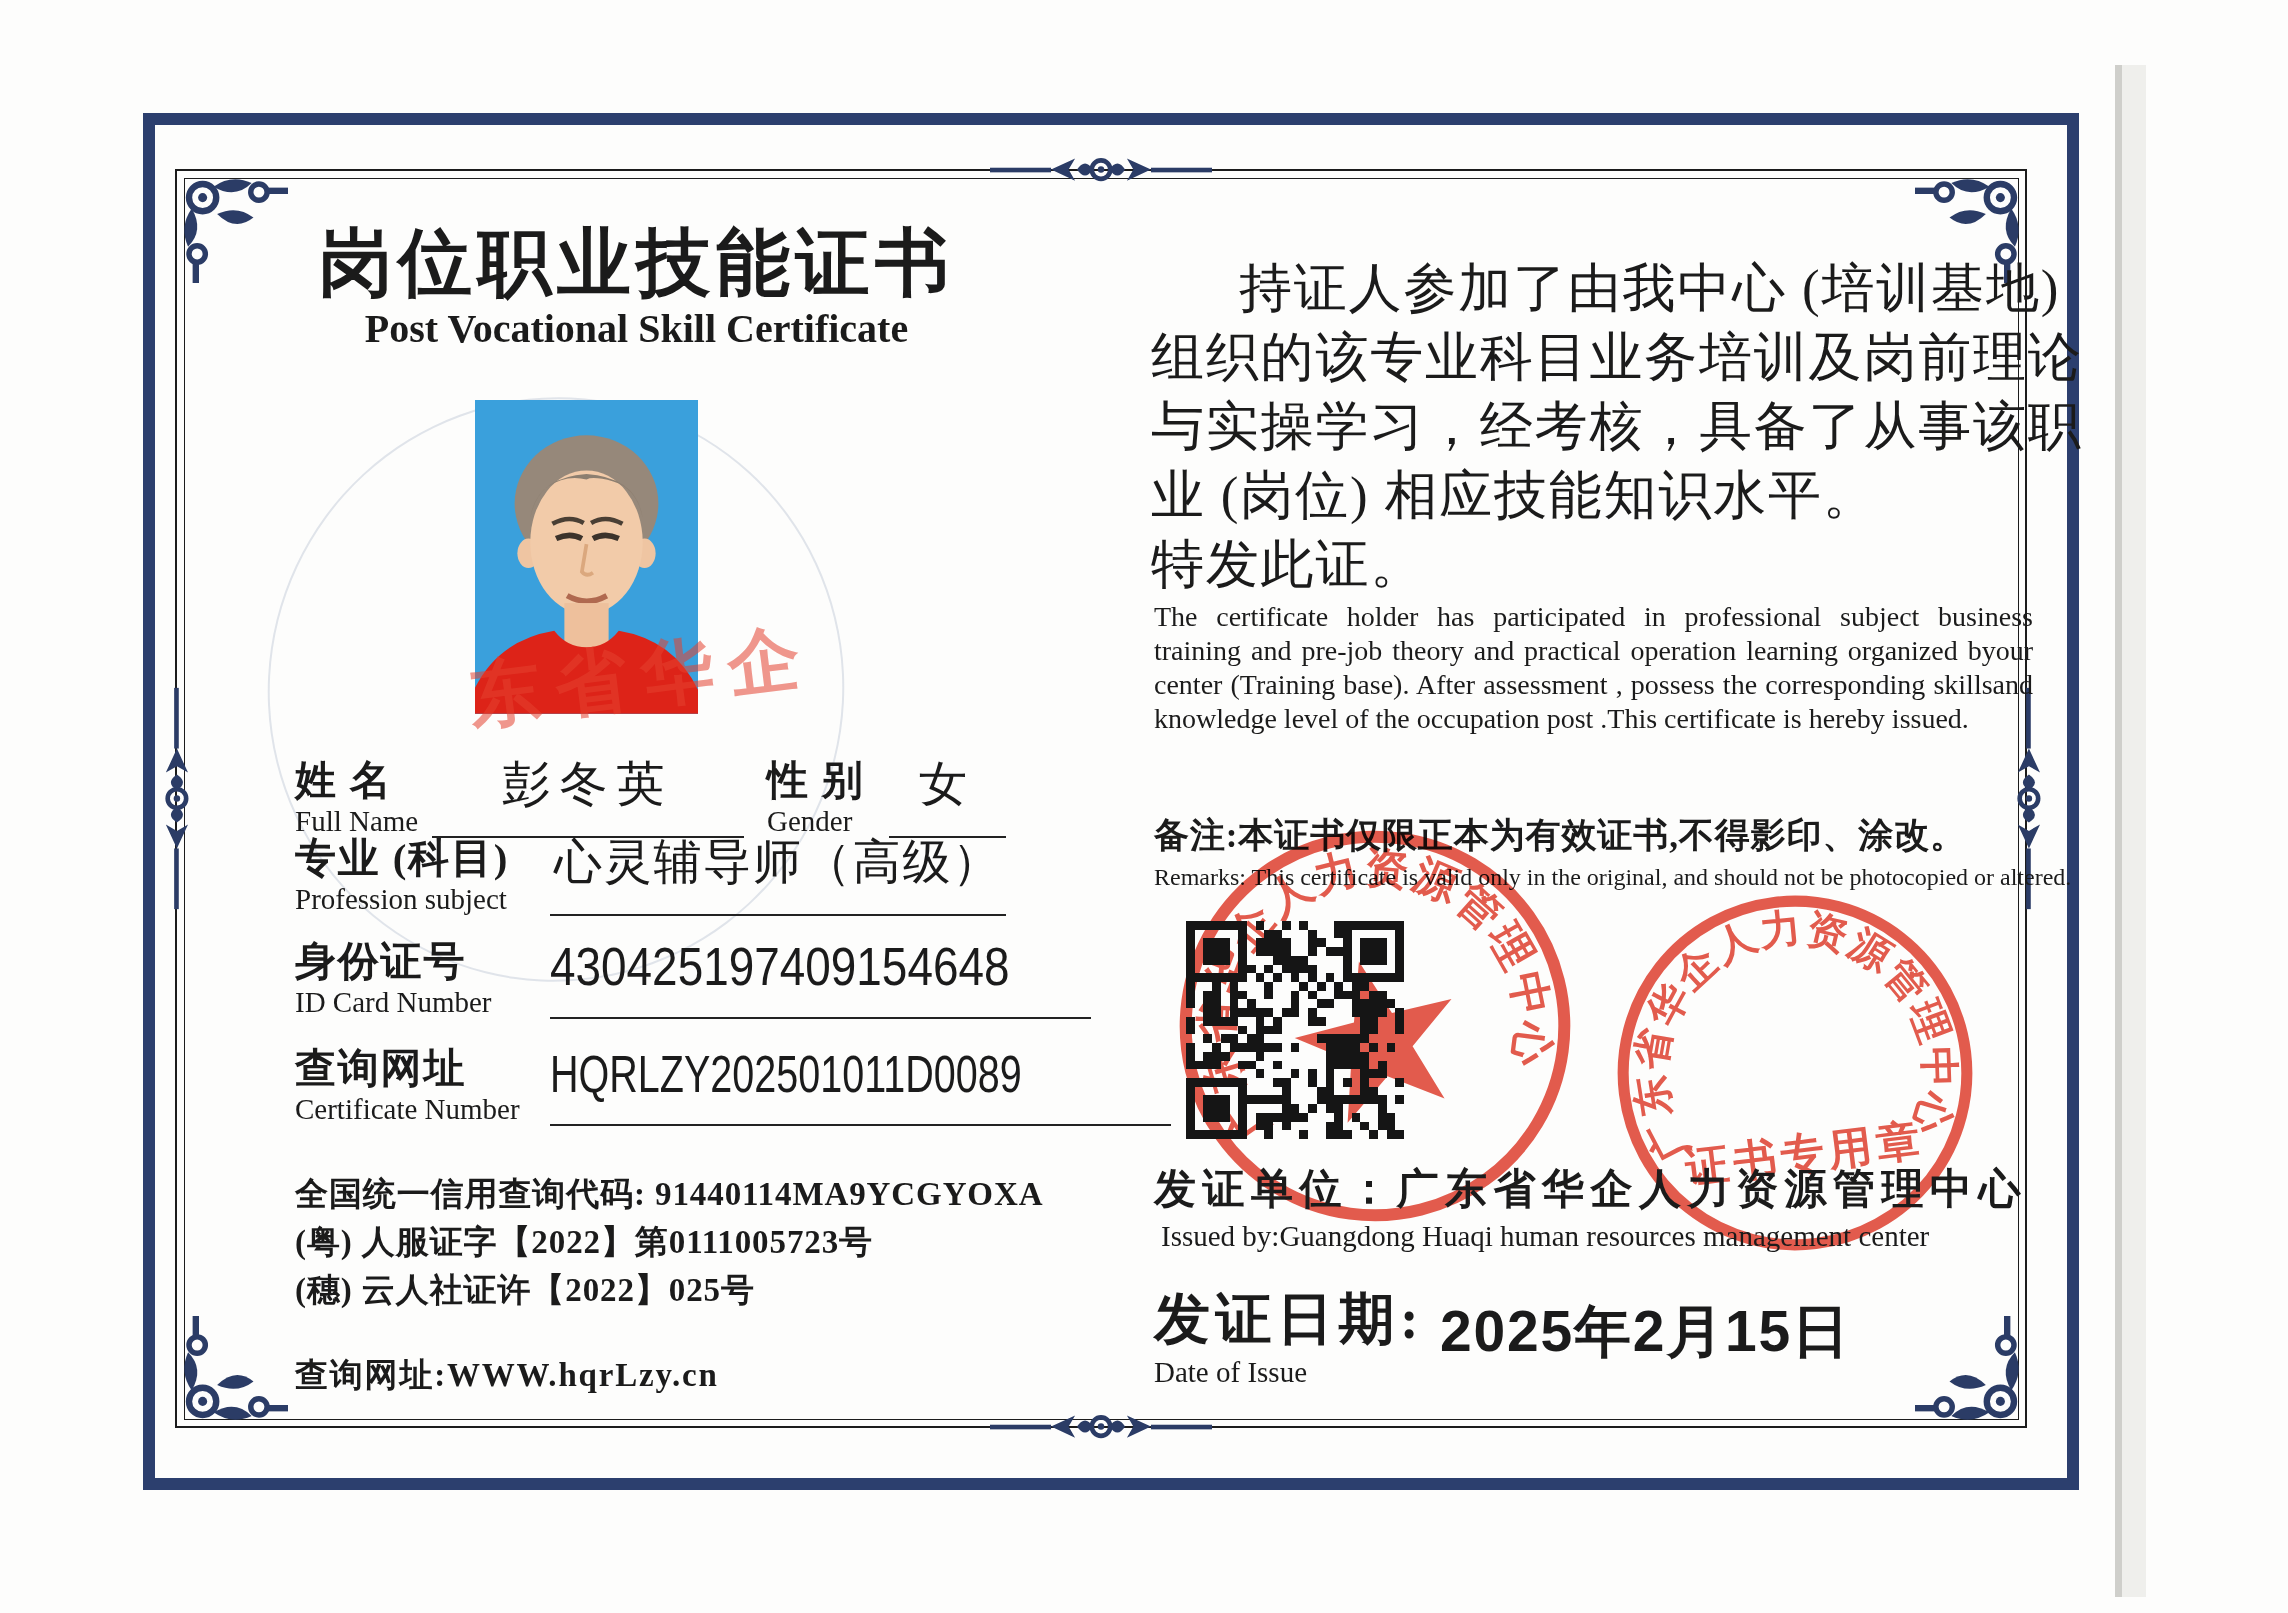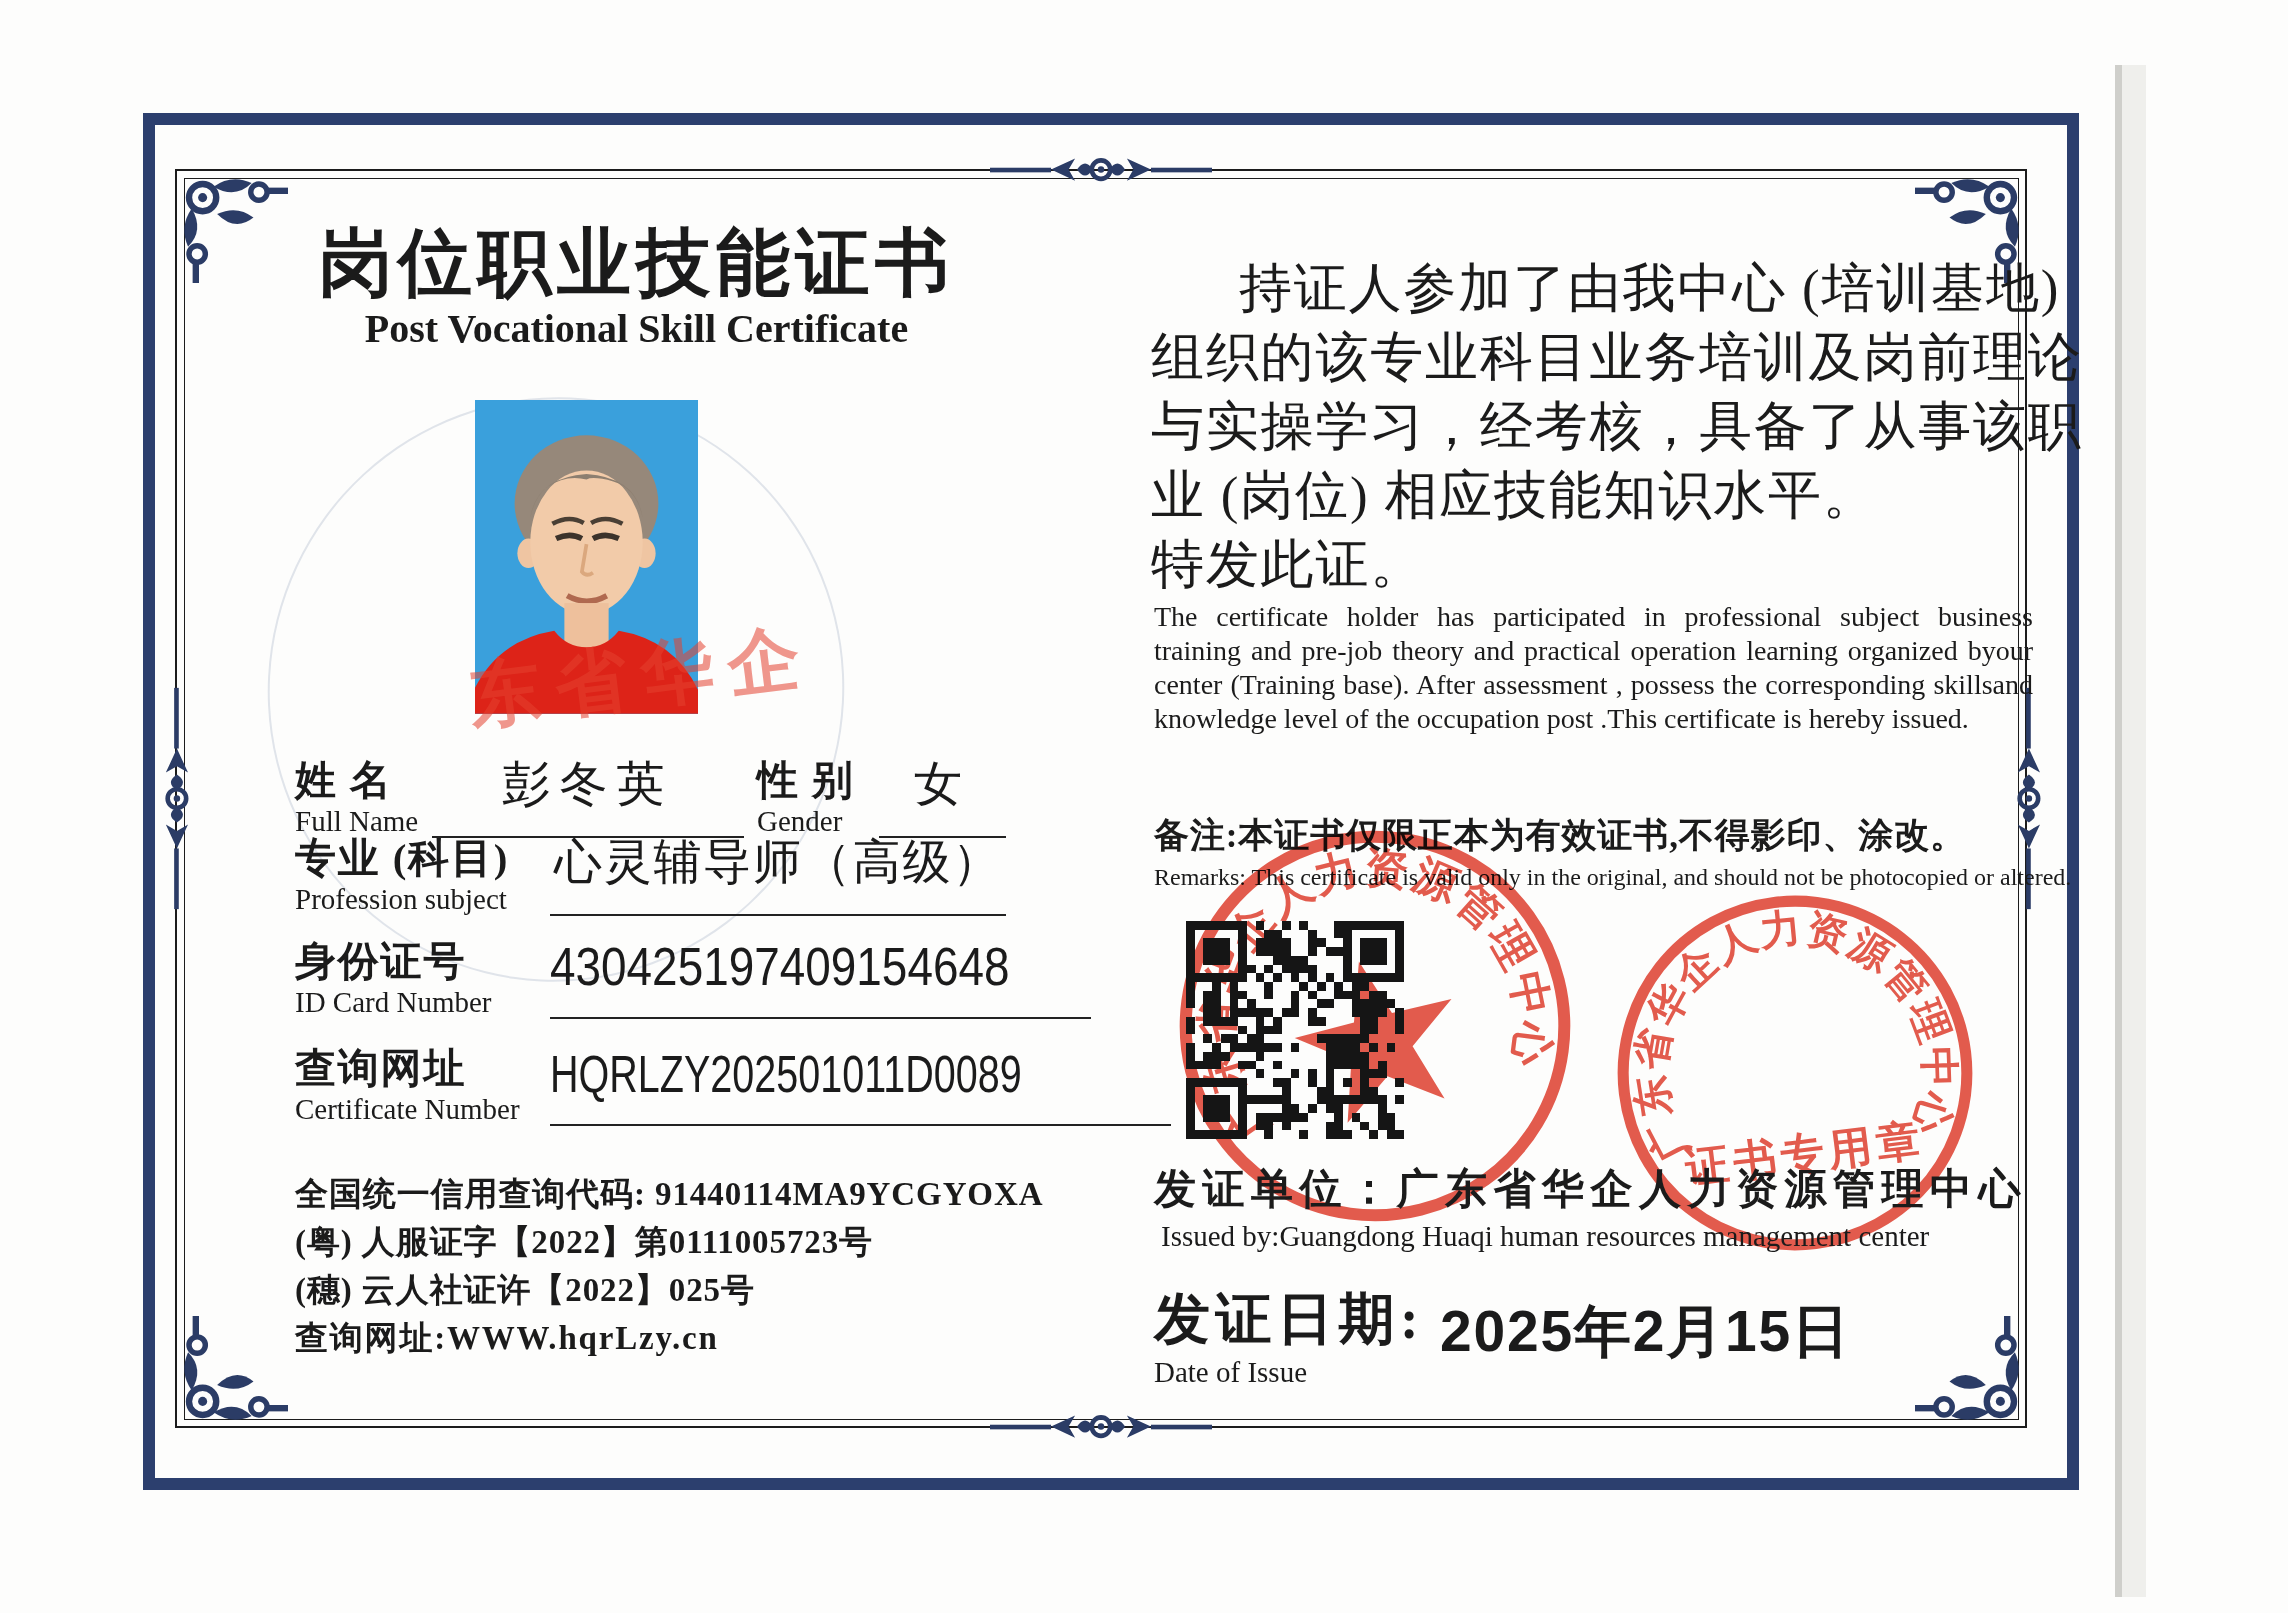--- a/index.html
+++ b/index.html
@@ -34,21 +34,21 @@
   .flabel .en{font-size:29px;line-height:1.05;margin-top:3.7px;}
   .fvalue{border-bottom:2.8px solid #222;text-align:center;padding-bottom:20px;white-space:nowrap;}
   .val-cjk{font-size:48px;letter-spacing:9.2px;}
   .val-num{font-size:54px;font-family:"Liberation Sans","DejaVu Sans",sans-serif;
     display:inline-block;transform:scaleX(.85);transform-origin:left bottom;letter-spacing:0;}
   .val-cert{font-size:52px;font-family:"Liberation Sans","DejaVu Sans",sans-serif;
     display:inline-block;transform:scaleX(.76);transform-origin:left bottom;}
   .registry{position:absolute;left:295px;top:1170px;width:738px;font-size:33px;
     font-weight:600;line-height:48px;letter-spacing:0.9px;}
   .registry .rline{white-space:nowrap;}
-  .registry .rline:last-child{font-weight:bold;letter-spacing:1.8px;}
+  .registry .rline:last-child{font-weight:bold;letter-spacing:1.8px;margin-top:37px;}
   
   .stmt{position:absolute;left:1151px;top:254px;width:886px;font-size:53px;
     line-height:69px;letter-spacing:1.8px;}
   .stmt .sline{white-space:nowrap;}
   .stmt .sline.indent{padding-left:88px;}
   .stmt-en{position:absolute;left:1154px;top:600px;width:879px;font-size:28px;
     line-height:34px;text-align:justify;}
   .remark-zh{position:absolute;left:1154px;top:812px;width:904px;font-size:35px;
     font-weight:bold;letter-spacing:0.9px;white-space:nowrap;}
   .remark-en{position:absolute;left:1154px;top:864px;width:904px;font-size:24px;white-space:nowrap;}
@@ -155,21 +155,21 @@
     </svg>
     <span class="photo-mark">东省华企</span>
   </div>
 
   <div class="frow" style="left:295px;top:746px;width:711px;height:92px">
     <div class="flabel" style="width:137px">
       <div class="zh">姓 名</div>
       <div class="en">Full Name</div>
     </div>
     <div class="fvalue val-cjk" style="width:312px">彭冬英</div>
-    <div class="flabel" style="width:122px;margin-left:13px">
+    <div class="flabel" style="width:122px;margin-left:23px">
       <div class="zh">性 别</div>
       <div class="en">Gender</div>
     </div>
     <div class="fvalue val-cjk" style="flex:1">女</div>
   </div>
 
   <div class="frow" style="left:295px;top:840px;width:711px;height:76px">
     <div class="flabel" style="width:255px">
       <div class="zh">专业 (科目)</div>
       <div class="en">Profession subject</div>

